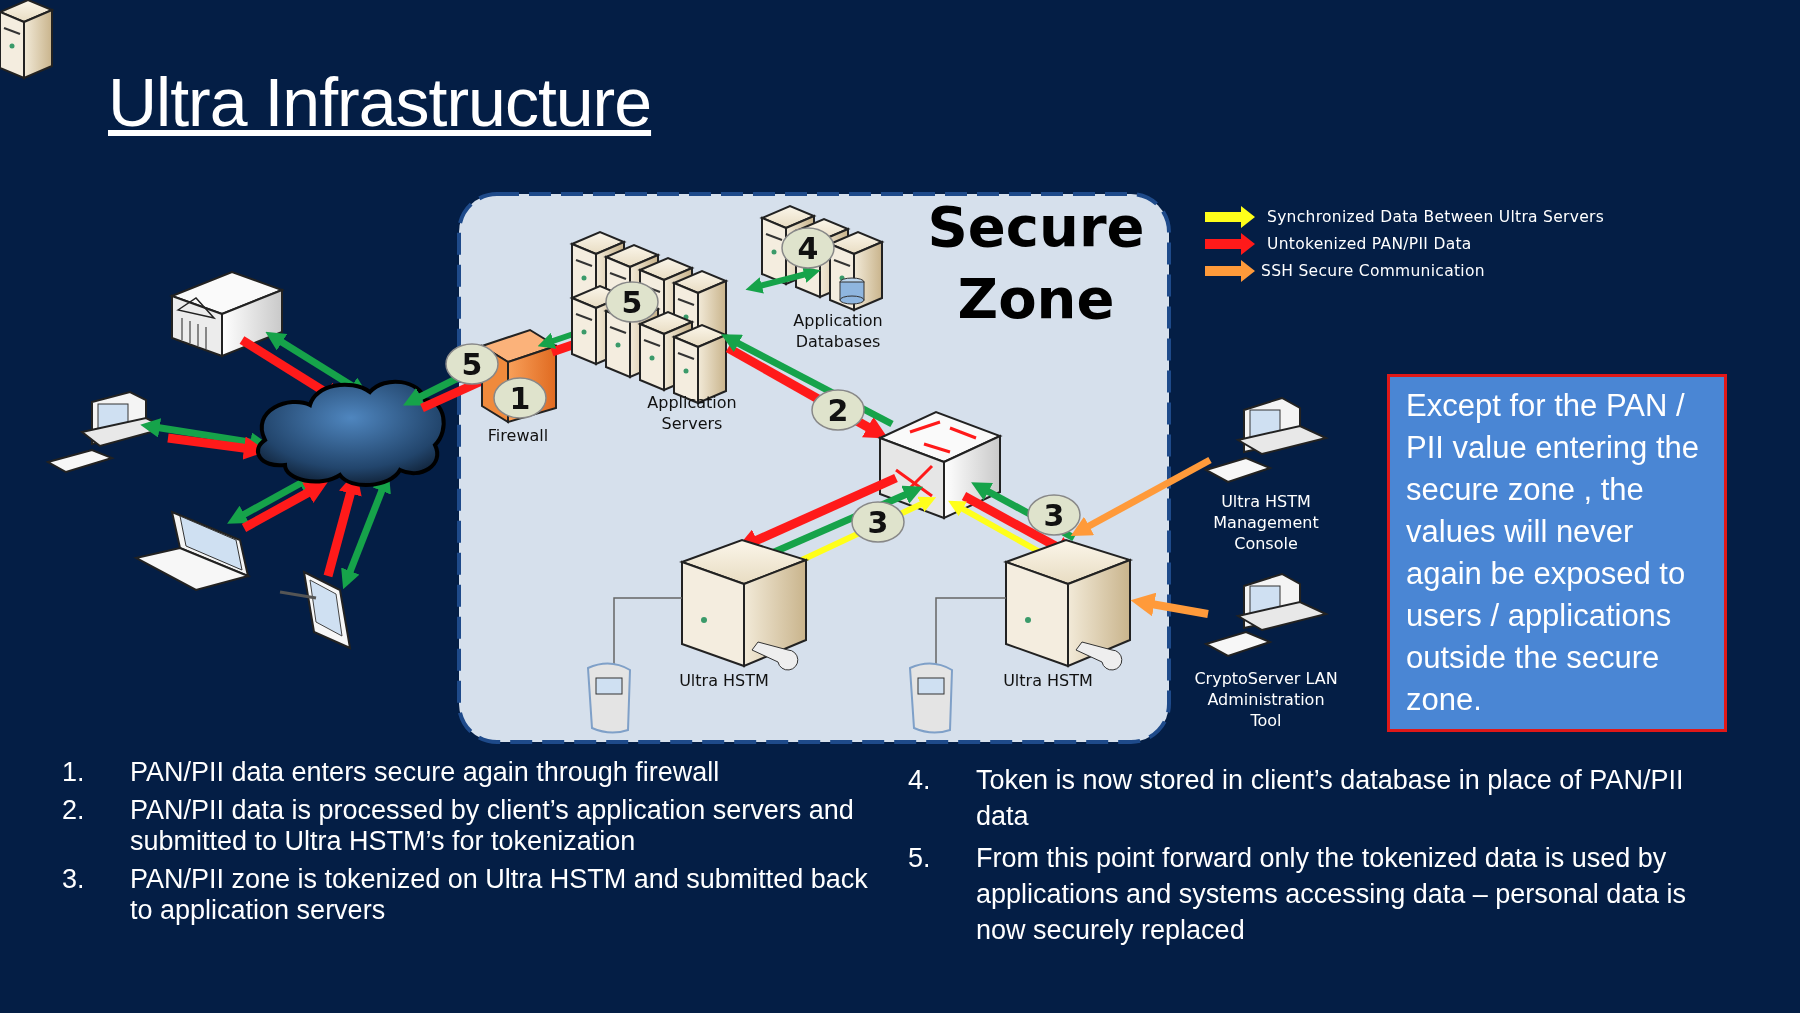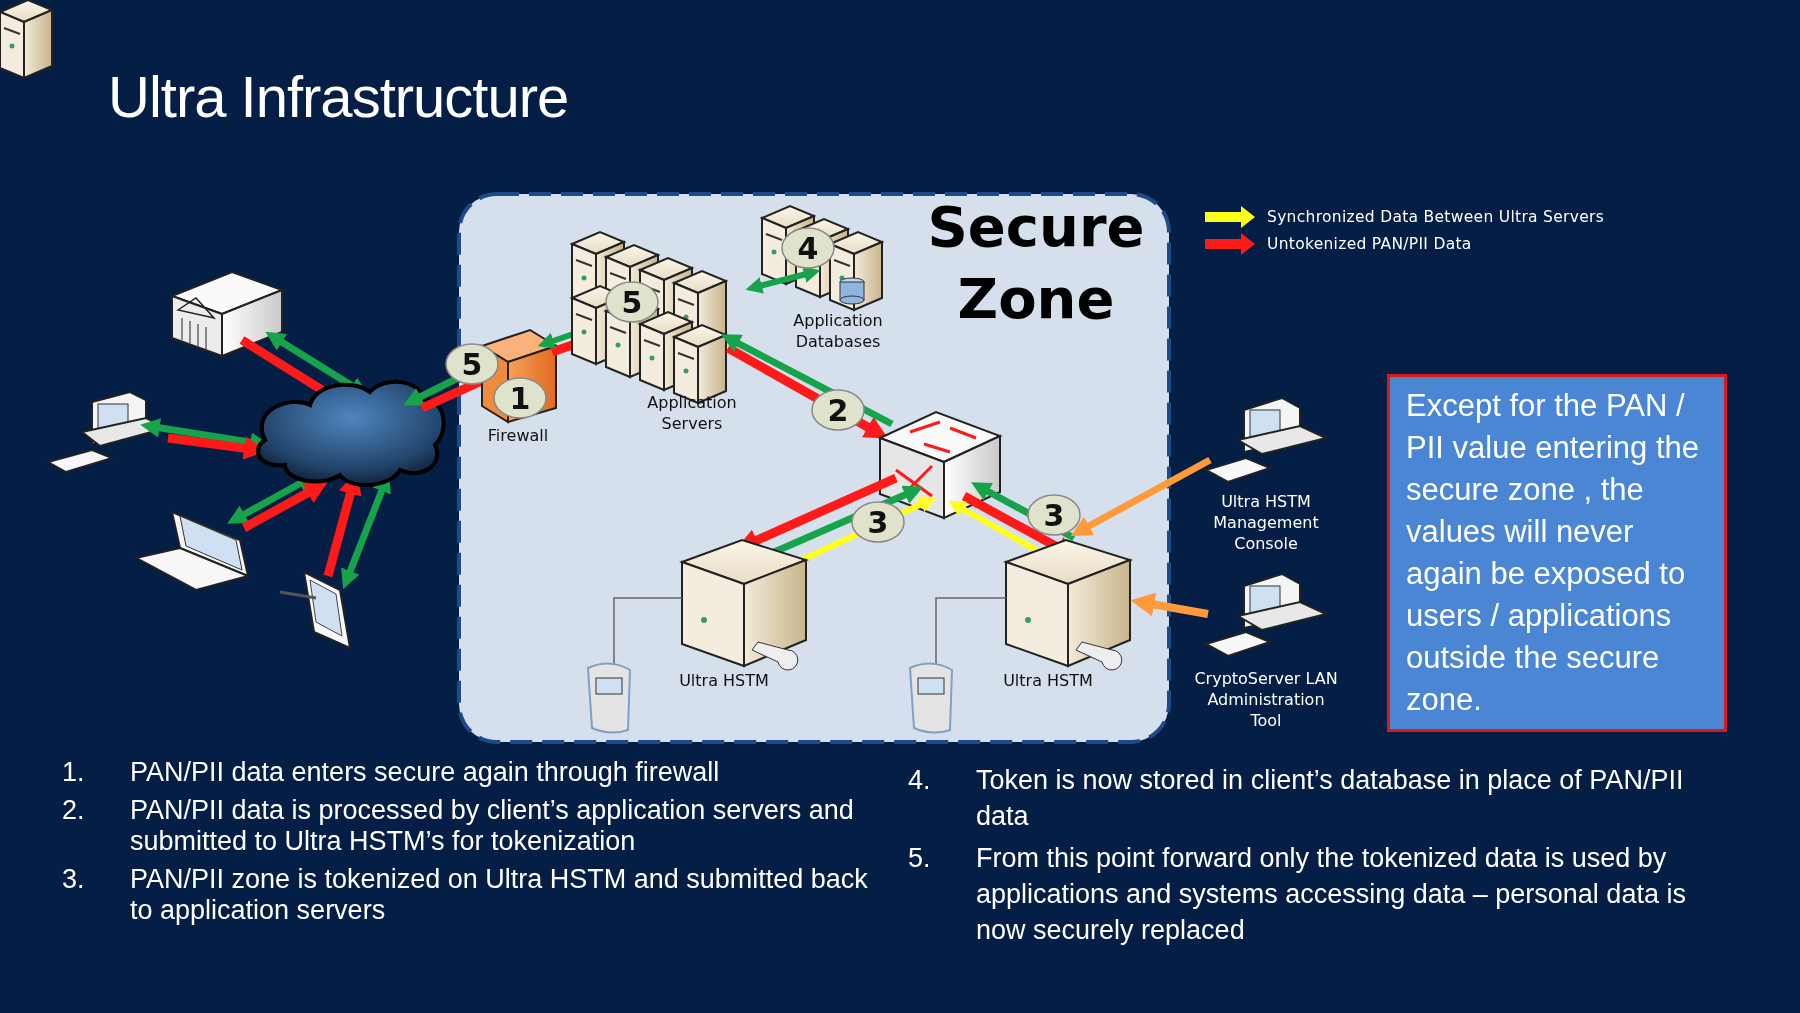--- a/index.html
+++ b/index.html
@@ -5,22 +5,22 @@
   html, body { margin:0; padding:0; }
   body {
     width:1800px; height:1013px; overflow:hidden;
     background:#041e45;
     font-family:"DejaVu Sans", sans-serif;
     position:relative; color:#fff;
   }
   .title {
     position:absolute; left:108px; top:68px;
     font-family:"Liberation Sans", sans-serif;
-    font-size:58px; font-weight:400; letter-spacing:-1px;
-    color:#ffffff; margin:0; line-height:1;
+    font-size:68px; font-weight:400; letter-spacing:-1px;
+    color:#ffffff; margin:0; line-height:1;text-decoration:underline;
   }
   #diagram { position:absolute; left:0; top:0; width:1800px; height:1013px; }
   .legend { position:absolute; left:1205px; top:203px; }
   .legend-item { position:relative; height:27px; display:flex; align-items:center; }
   .legend-item svg { width:52px; height:22px; margin-right:10px; }
   .legend-item span { font-size:15.5px; color:#ffffff; letter-spacing:0.3px; }
   .note-box {
     position:absolute; left:1387px; top:374px; width:340px; height:358px;
     background:#4a86d4; border:3px solid #e01818; box-sizing:border-box;
     padding:8px 14px 10px 16px;
@@ -279,20 +279,26 @@
         <polygon points="0,6 36,6 36,0 50,11 36,22 36,16 0,16" fill="#ffff1a"></polygon>
       </svg>
     <span>Synchronized Data Between Ultra Servers</span>
   </div>
   <div class="legend-item">
     <svg viewBox="0 0 52 22">
         <polygon points="0,6 36,6 36,0 50,11 36,22 36,16 0,16" fill="#ff1a1a"></polygon>
       </svg>
     <span>Untokenized PAN/PII Data</span>
   </div>
+  <div class="legend-item">
+    <svg viewBox="0 0 52 22" style="margin-right:4px">
+        <polygon points="0,6 36,6 36,0 50,11 36,22 36,16 0,16" fill="#ff9a3a"></polygon>
+      </svg>
+    <span>SSH Secure Communication</span>
+  </div>
 </div>
 
 <div class="note-box">
   <span>Except for the PAN / PII value entering the secure zone , the values will never again be exposed to users / applications outside the secure zone.</span>
 </div>
 
 <div class="steps steps-left">
   <div class="step">
     <span class="num">1.</span>
     <span>PAN/PII data enters secure again through firewall</span>

